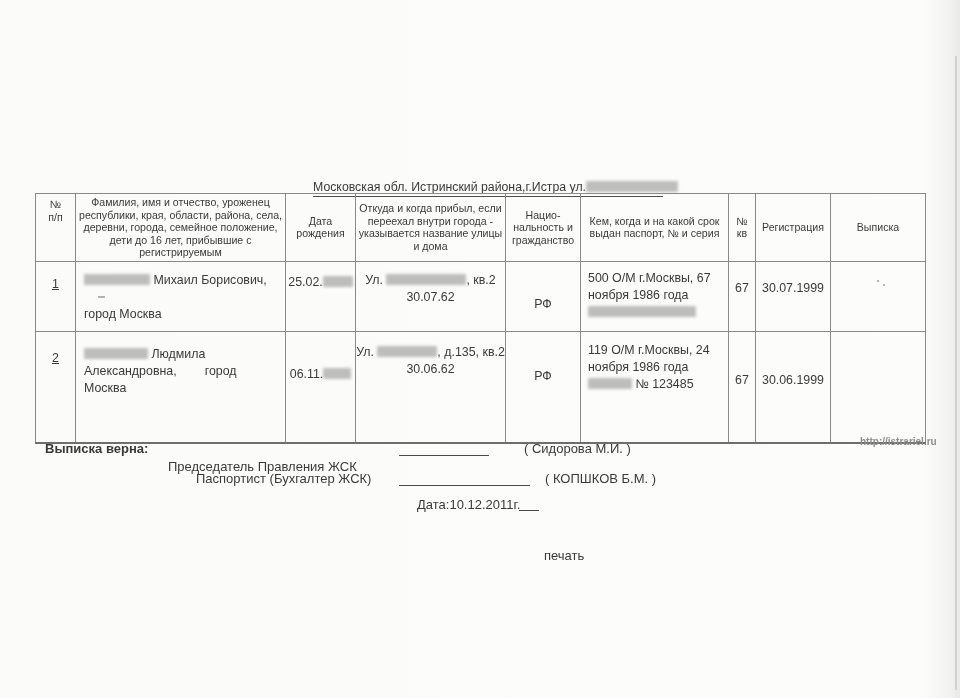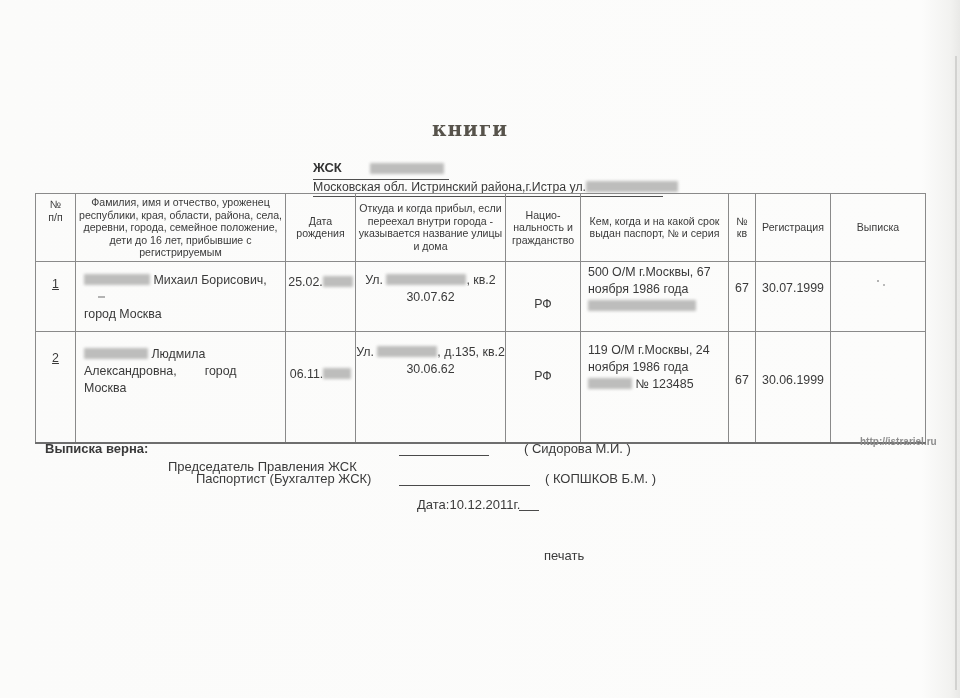--- a/index.html
+++ b/index.html
@@ -77,49 +77,44 @@
   td.c-num span { text-decoration:underline; }
   td.c-name { padding-left:8px; padding-right:4px; }
   td.c-birth{ text-align:center; }
   td.c-from { text-align:center; }
   td.c-nat  { text-align:center; font-size:13px; }
   td.c-pass { padding-left:7px; padding-right:2px; line-height:16px; }
   td.c-apt  { text-align:center; }
   td.c-reg  { text-align:center; }
   td.c-ext  { text-align:center; }
 
-  .pt2{padding-top:2px}.pt10{padding-top:10px}
+  .pt2{padding-top:8px}.pt10{padding-top:10px}
   .pt12{padding-top:12px}.pt14{padding-top:14px}.pt18{padding-top:18px}.pt34{padding-top:34px}.pt36{padding-top:36px}.pt40{padding-top:40px}
 
   .gap-wide { display:inline-block; width:28px; }
 
   .art-dash { display:inline-block; width:7px; height:1.5px; background:#b3b3b3; vertical-align:middle; margin-left:14px; }
   .scan-mark { display:inline-block; margin-top:18px; width:2px; height:2px; background:#9a9a9a; border-radius:50%; box-shadow:6px 4px 0 0 #a5a5a5; }
 
   
   .f-abs { position:absolute; font-size:13px; color:#3a3a3a; }
   .bold  { font-weight:bold; }
   .sig-line { position:absolute; border-bottom:1.5px solid #4a4a4a; }
   .url-mark { position:absolute; left:860px; top:436px; font-size:10px; font-weight:bold; color:#8d8d8d; }
 </style>
 </head>
 <body>
 
 <div class="page">
   <div class="scan-edge"></div>
 
   <div class="main-title">
-    <div>книги</div>
   </div>
 
 
-  <div class="org-line">
-    <span>ЖСК</span>
-    <span class="rd" style="width:74px"></span>
-  </div>
 
   <div class="addr-line">
     <span>Московская обл. Истринский района,г.Истра ул.</span><span class="rd" style="width:92px"></span>
   </div>
 
   <table class="register">
     <colgroup>
       <col style="width:40px">
         <col style="width:210px">
         <col style="width:70px">

